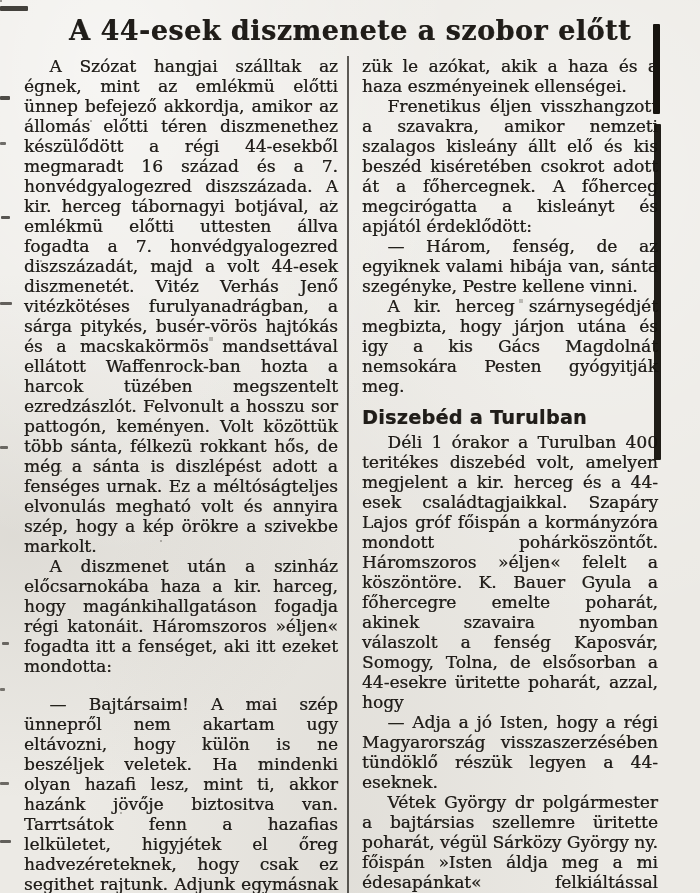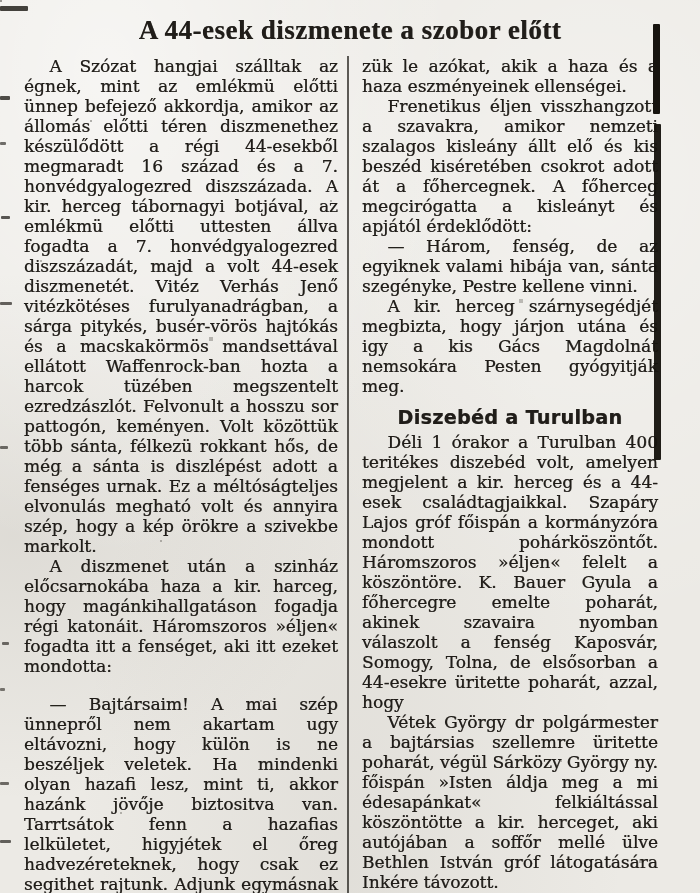--- a/index.html
+++ b/index.html
@@ -18,21 +18,20 @@
     color:#201d19;
   }
   .headline{
     margin:16px 34px 8px 34px;
     text-align:center;
     font-weight:bold;
     font-size:27px;
     letter-spacing:0.5px;
     line-height:1.1;
     text-shadow:0.4px 0.4px 0.6px rgba(25,22,18,0.65);
-    font-family:Liberation Serif, serif;
   }
   .columns{
     display:flex;
     padding:2px 38px 0 24px;
   }
   .col{
     font-size:17px;
     line-height:20px;
     text-align:justify;
     text-shadow:0.3px 0.3px 0.45px rgba(32,29,25,0.55);
@@ -45,21 +44,20 @@
     padding-left:13px;
     border-left:2px solid rgba(28,25,21,0.7);
   }
   p.para{margin:0;text-indent:1.5em;}
   p.cont{text-indent:0;}
   p.speech-gap{margin-top:18px;}
   .subheading{
     font-family:"DejaVu Sans","Liberation Sans",sans-serif;
     font-weight:bold;
     font-size:19px;
-    text-align:center;
     letter-spacing:0.4px;
     margin:11px 0 5px 0;
     text-shadow:0.4px 0.4px 0.5px rgba(25,22,18,0.6);
   }
   
   .artifact{position:absolute;background:#17140f;border-radius:1px;}
   .bar-right-1{left:653px;top:24px;width:7px;height:90px;}
   .bar-right-2{left:654px;top:124px;width:7px;height:336px;opacity:0.96;}
   .edge-tl{left:0;top:6px;width:28px;height:5px;opacity:0.8;}
   .edge-l1{left:0;top:96px;width:10px;height:4px;opacity:0.75;}
@@ -121,17 +119,18 @@
       <p class="para speech-gap">— Bajtársaim! A mai szép ünnepről nem akartam ugy eltávozni, hogy külön is ne beszéljek veletek. Ha mindenki olyan hazafi lesz, mint ti, akkor hazánk jövője biztositva van. Tarrtsátok fenn a hazafias lelkületet, higyjétek el őreg hadvezéreteknek, hogy csak ez segithet rajtunk. Adjunk egymásnak kezet és vállvetett munkával itthon is győz-</p>
     </div>
 
     <div class="col col-right">
       <p class="para cont">zük le azókat, akik a haza és a haza eszményeinek ellenségei.</p>
       <p class="para">Frenetikus éljen visszhangzott a szavakra, amikor nemzeti szalagos kisleány állt elő és kis beszéd kiséretében csokrot adott át a főhercegnek. A főherceg megcirógatta a kisleányt és apjától érdeklődött:</p>
       <p class="para">— Három, fenség, de az egyiknek valami hibája van, sánta szegényke, Pestre kellene vinni.</p>
       <p class="para">A kir. herceg szárnysegédjét megbizta, hogy járjon utána és igy a kis Gács Magdolnát nemsokára Pesten gyógyitják meg.</p>
       <div class="subheading">Diszebéd a Turulban</div>
       <p class="para">Déli 1 órakor a Turulban 400 teritékes diszebéd volt, amelyen megjelent a kir. herceg és a 44-esek családtagjaikkal. Szapáry Lajos gróf főispán a kormányzóra mondott pohárköszöntőt. Háromszoros »éljen« felelt a köszöntöre. K. Bauer Gyula a főhercegre emelte poharát, akinek szavaira nyomban válaszolt a fenség Kaposvár, Somogy, Tolna, de elsősorban a 44-esekre üritette poharát, azzal, hogy</p>
+      <p class="para">— Adja a jó Isten, hogy a régi Magyarország visszaszerzésében tündöklő részük legyen a 44-eseknek.</p>
       <p class="para">Vétek György dr polgármester a bajtársias szellemre üritette poharát, végül Sárközy György ny. főispán »Isten áldja meg a mi édesapánkat« felkiáltással köszöntötte a kir. herceget, aki autójában a soffőr mellé ülve Bethlen István gróf látogatására Inkére távozott.</p>
     </div>
 
   </div>
 </div>
 
 </body></html>

